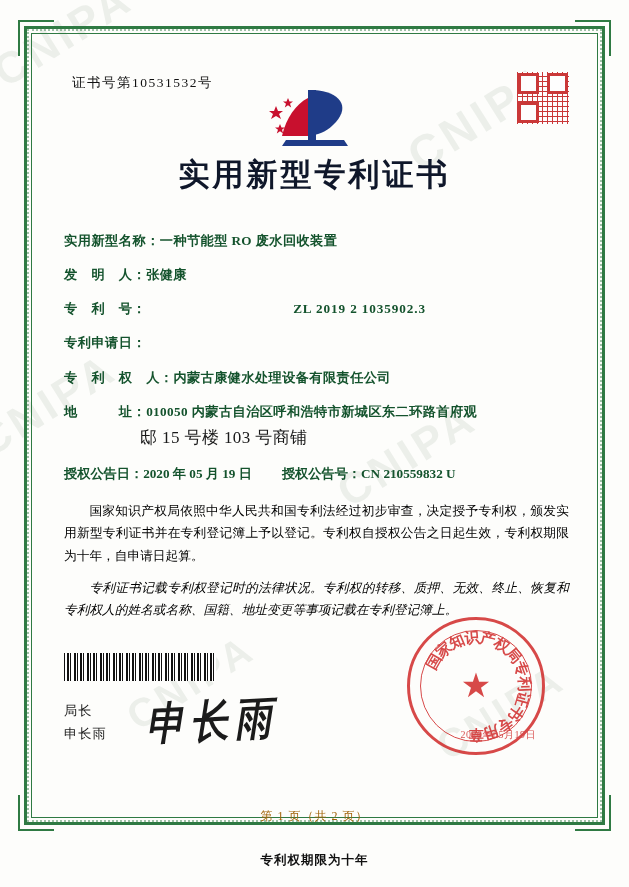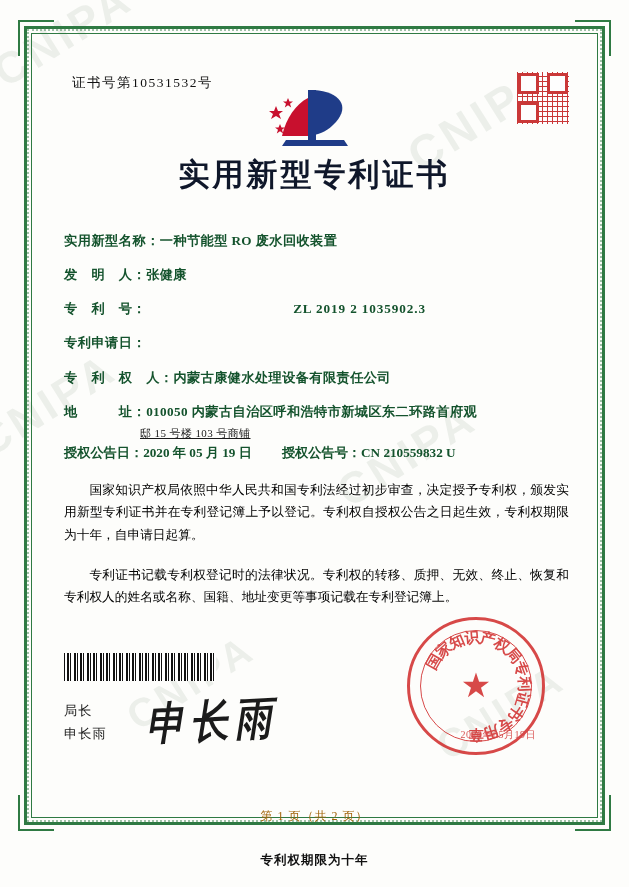--- a/index.html
+++ b/index.html
@@ -175,45 +175,44 @@
     flex: 1 1 auto;
     letter-spacing: 0.4px;
   }
   .field-value.mono {
     font-family: "Liberation Serif", serif;
     letter-spacing: 0.9px;
     text-align: center;
   }
   .field-cont {
     padding-left: 76px;
-    font-size: 11px;
+    font-size: 17px;
     margin-top: -9px;
-    margin-bottom: 1px;
+    margin-bottom: 14px;
     letter-spacing: 0.4px;
-    text-decoration: underline;
   }
   .inline-pair {
     display: flex;
     width: 100%;
     font-size: 13.2px;
   }
   .inline-pair .seg-a { flex: 0 0 auto; }
   .inline-pair .seg-b { margin-left: 30px; }
 
   
   .para {
     font-size: 12.7px;
     line-height: 1.78;
     text-indent: 2em;
     margin: 0 14px 0 18px;
     text-align: justify;
     color: #000000;
   }
   .para.first { margin-top: 16px; }
-  .para.second { margin-top: 17px; }
+  .para.second { margin-top: 9px; font-style: italic; }
 
   
   .barcode {
     position: absolute;
     left: 18px;
     bottom: 122px;
     width: 152px;
     height: 28px;
     background: repeating-linear-gradient(
       90deg,

